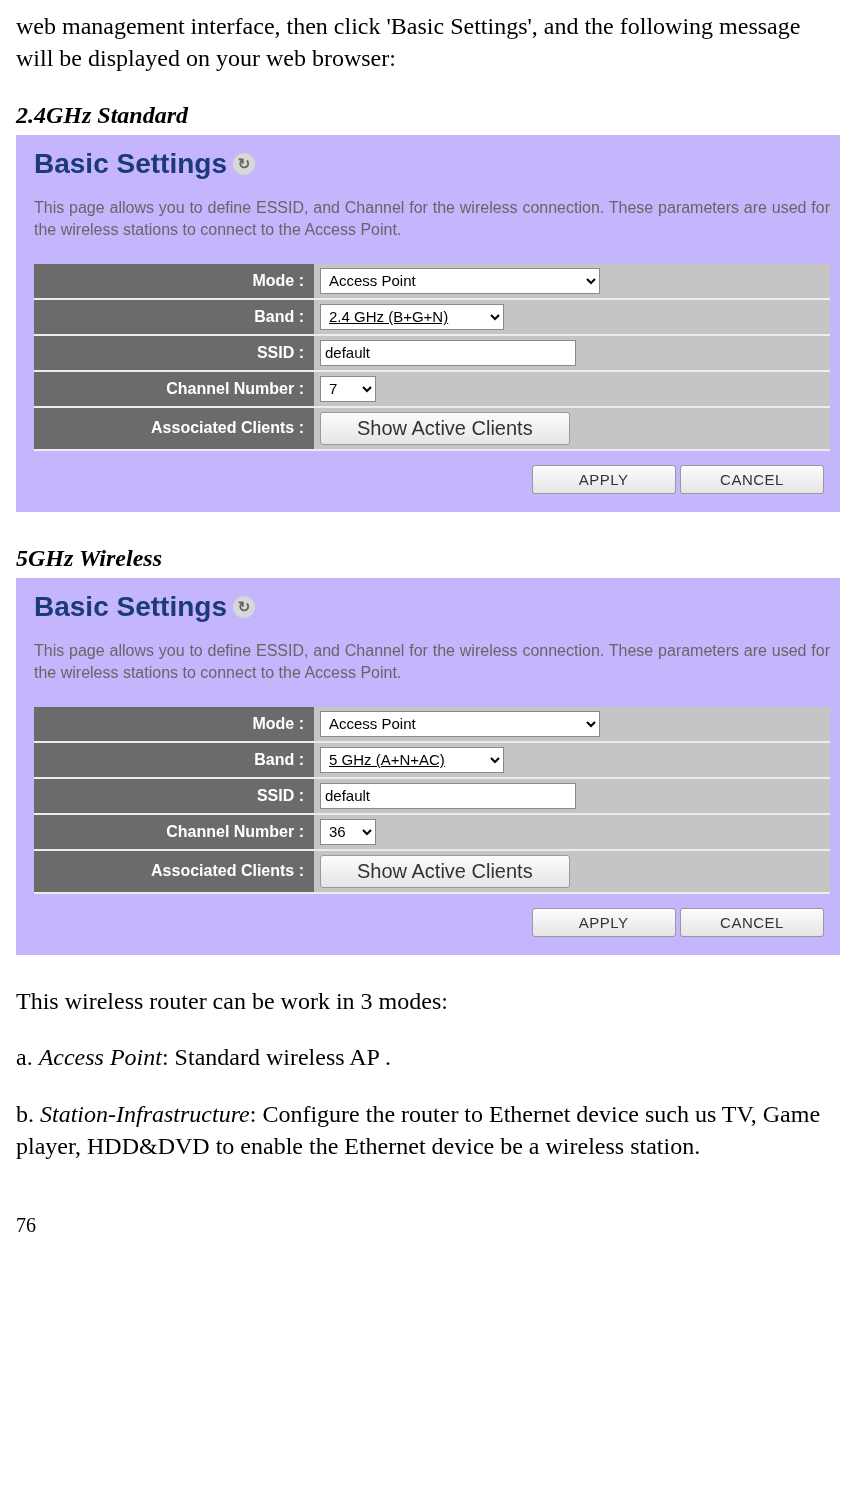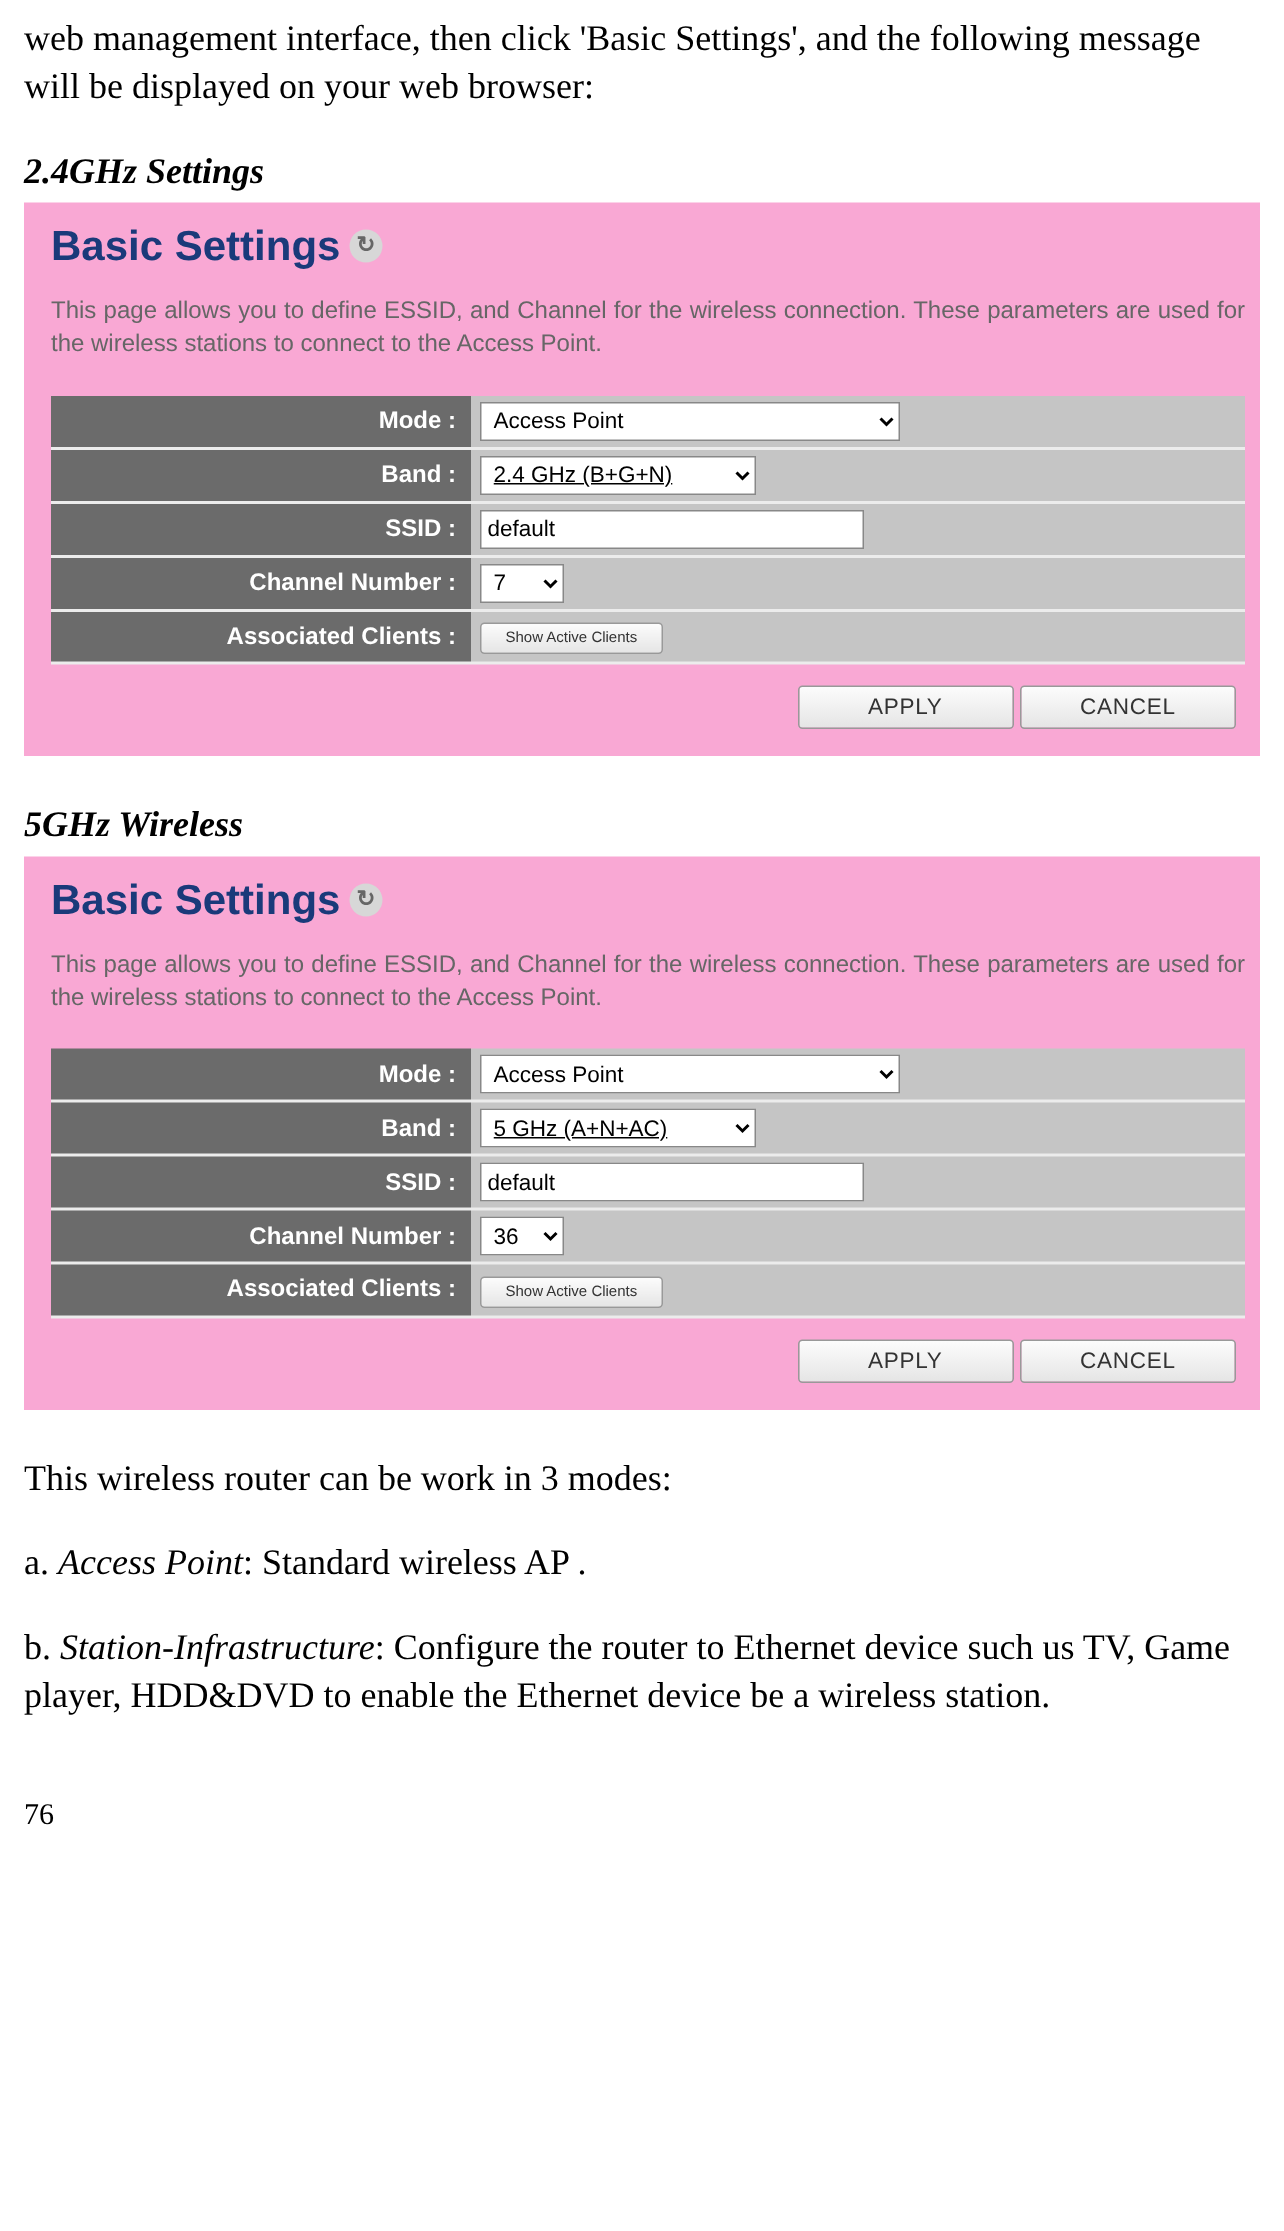--- a/index.html
+++ b/index.html
@@ -10,21 +10,21 @@
     font-size: 24px;
     line-height: 1.35;
     color: #000;
     background: #fff;
     padding: 10px 16px 40px 16px;
   }
   .intro { margin-bottom: 24px; }
   .section-title { font-style: italic; font-weight: bold; margin-bottom: 4px; }
   .panel {
     width: 824px;
-    background: #f9a8d4;
+    background: #c4b5fd;
     padding: 10px 10px 18px 18px;
     font-family: Arial, Helvetica, sans-serif;
     font-size: 16px;
     color: #555;
     margin-bottom: 30px;
   }
   .panel-title {
     color: #1a3a7a;
     font-weight: bold;
     font-size: 28px;
@@ -77,23 +77,23 @@
   }
   .sel-wide { width: 280px; }
   .sel-med { width: 184px; text-decoration: underline; }
   .sel-sm { width: 56px; }
   .txt-med { width: 256px; }
   .btn {
     display: inline-block;
     background: linear-gradient(#fcfcfc, #e5e5e5);
     border: 1px solid #999;
     border-radius: 3px;
-    padding: 4px 16px;
+    padding: 4px 36px;
     font-family: Arial, sans-serif;
-    font-size: 10px;
+    font-size: 20px;
     color: #333;
     cursor: pointer;
   }
   .btn-row {
     text-align: right;
     margin-top: 14px;
     padding-right: 6px;
   }
   .btn-row .btn {
     width: 144px;
@@ -109,21 +109,21 @@
   .page-num {
     font-size: 20px;
     margin-top: 50px;
   }
 </style>
 </head>
 <body>
 
 <p class="intro">web management interface, then click 'Basic Settings', and the following message will be displayed on your web browser:</p>
 
-<div class="section-title">2.4GHz Settings</div>
+<div class="section-title">2.4GHz Standard</div>
 <div class="panel">
   <div class="panel-title">
     <span>Basic Settings</span>
     <span class="refresh-icon">↻</span>
   </div>
   <div class="panel-desc">This page allows you to define ESSID, and Channel for the wireless connection. These parameters are used for the wireless stations to connect to the Access Point.</div>
   <table class="form-table">
     <tbody>
         <tr>
       <td class="label-cell">Mode :</td>

